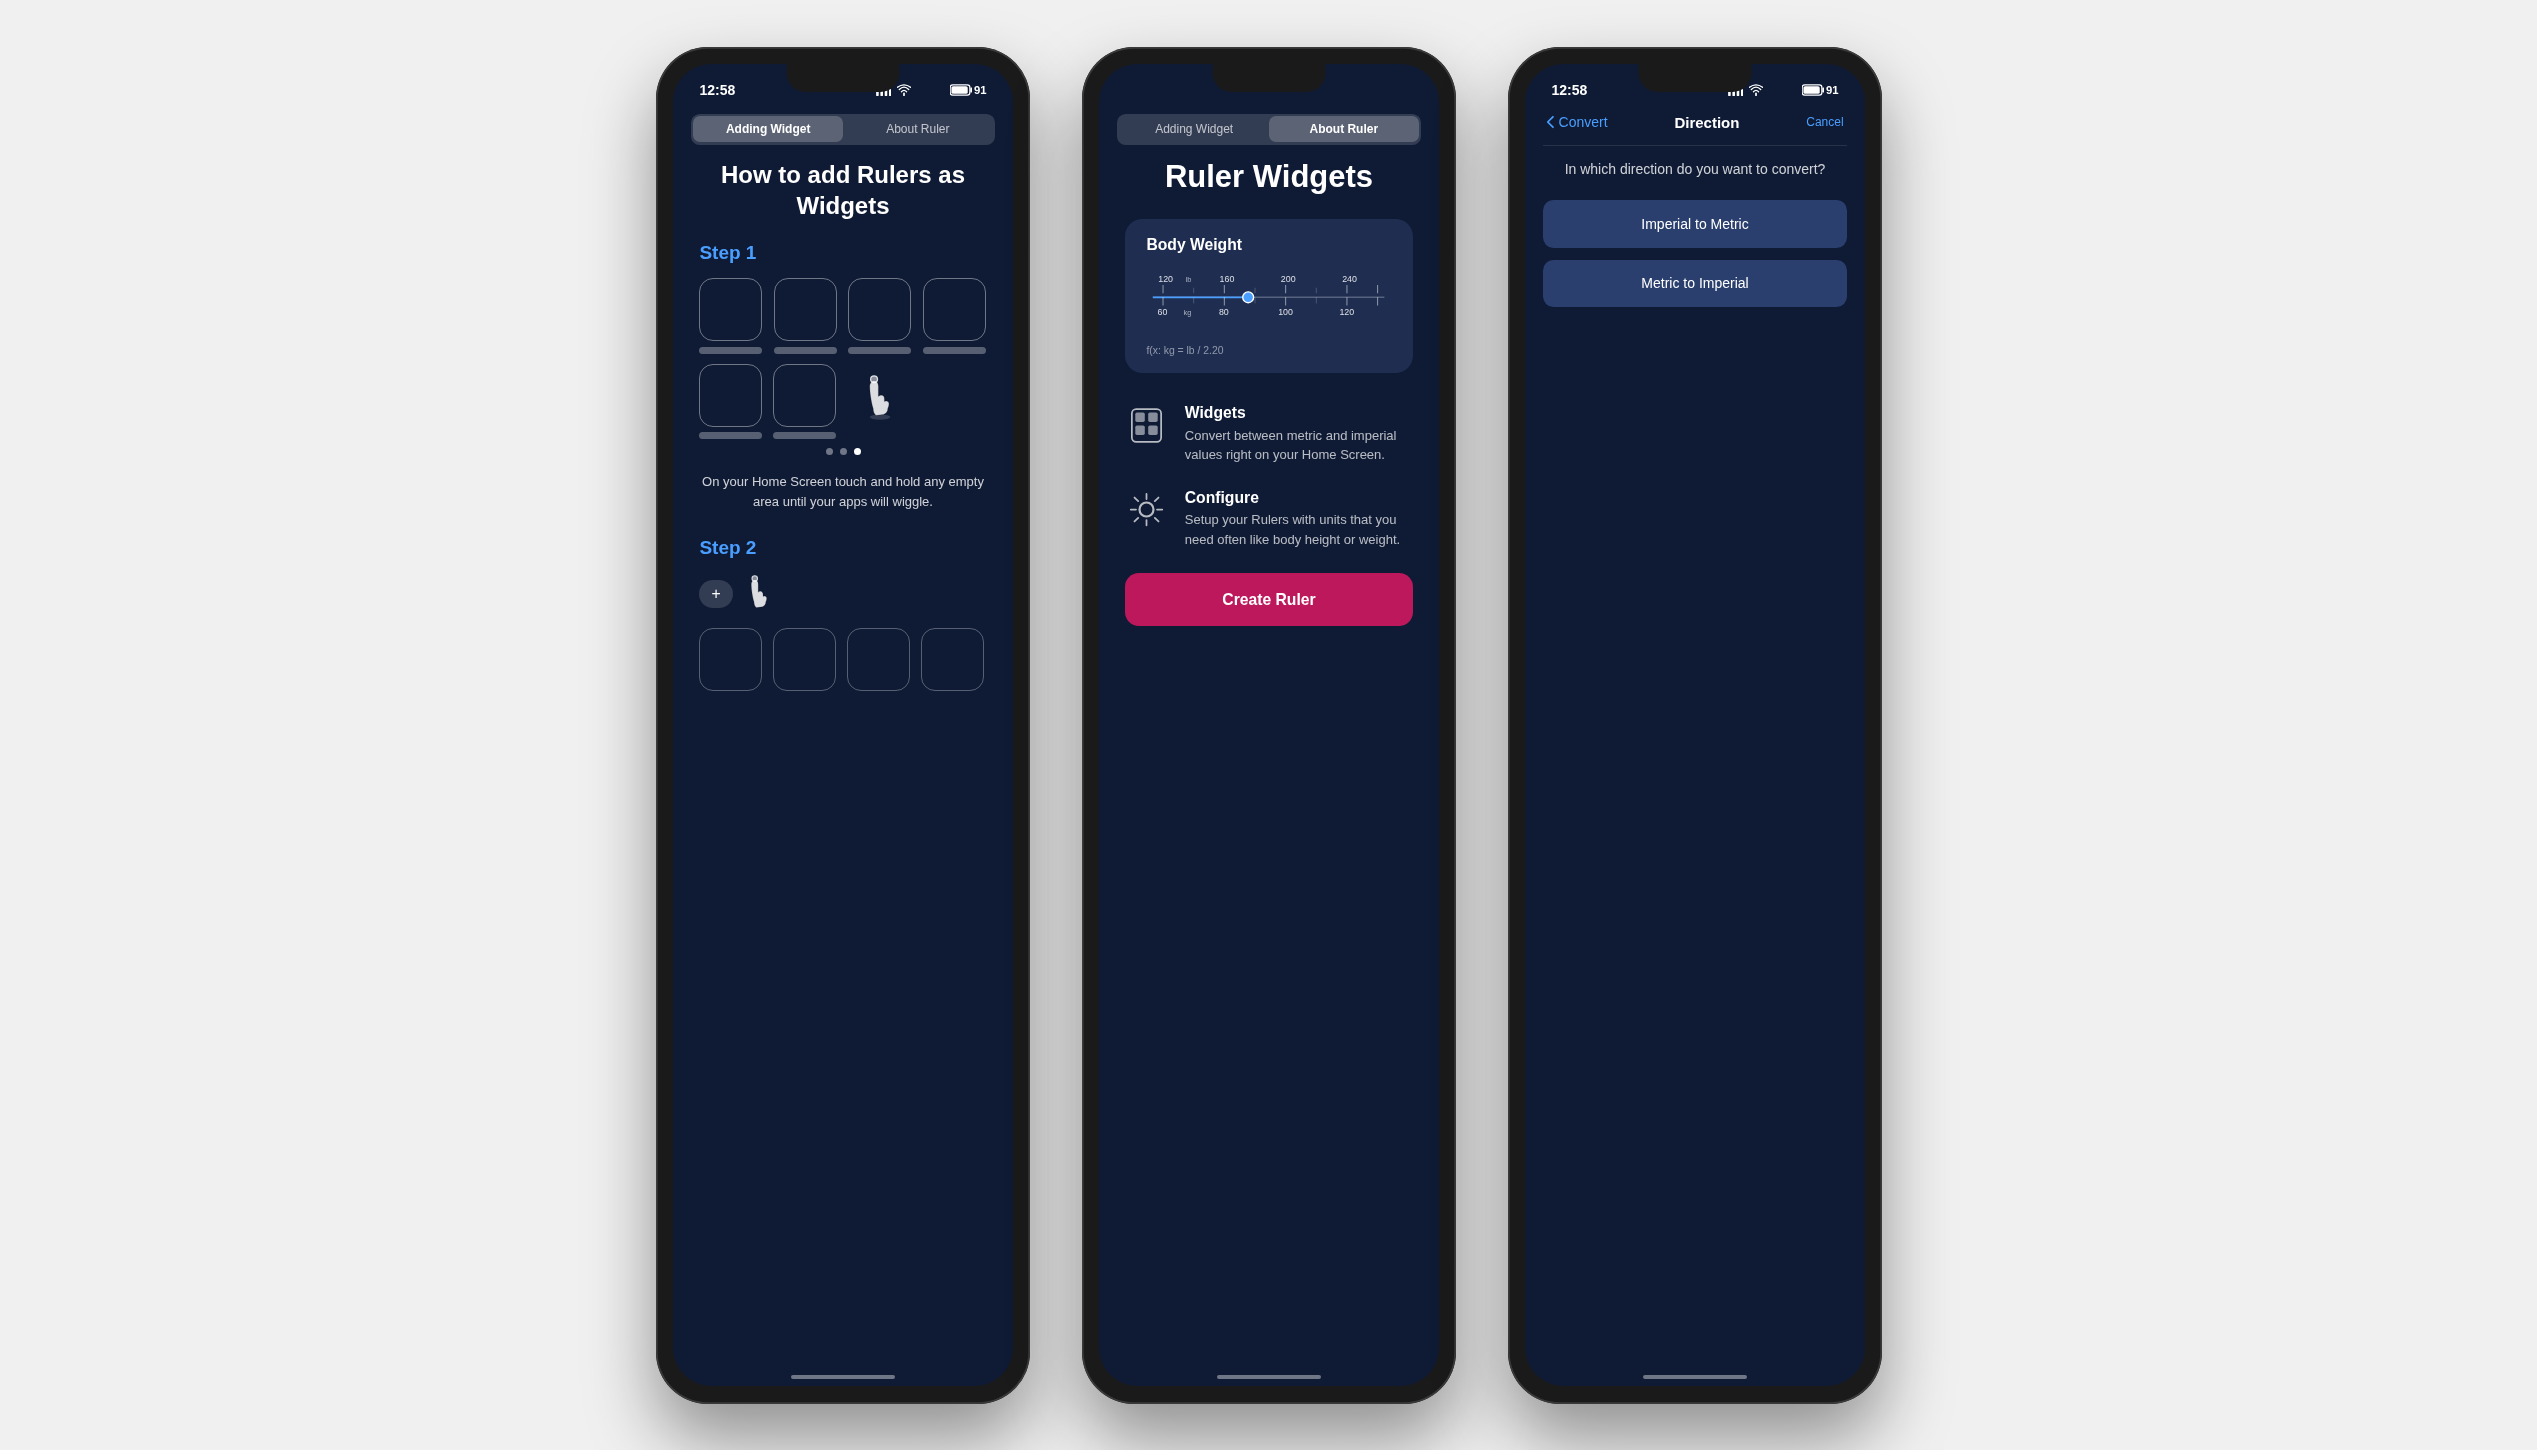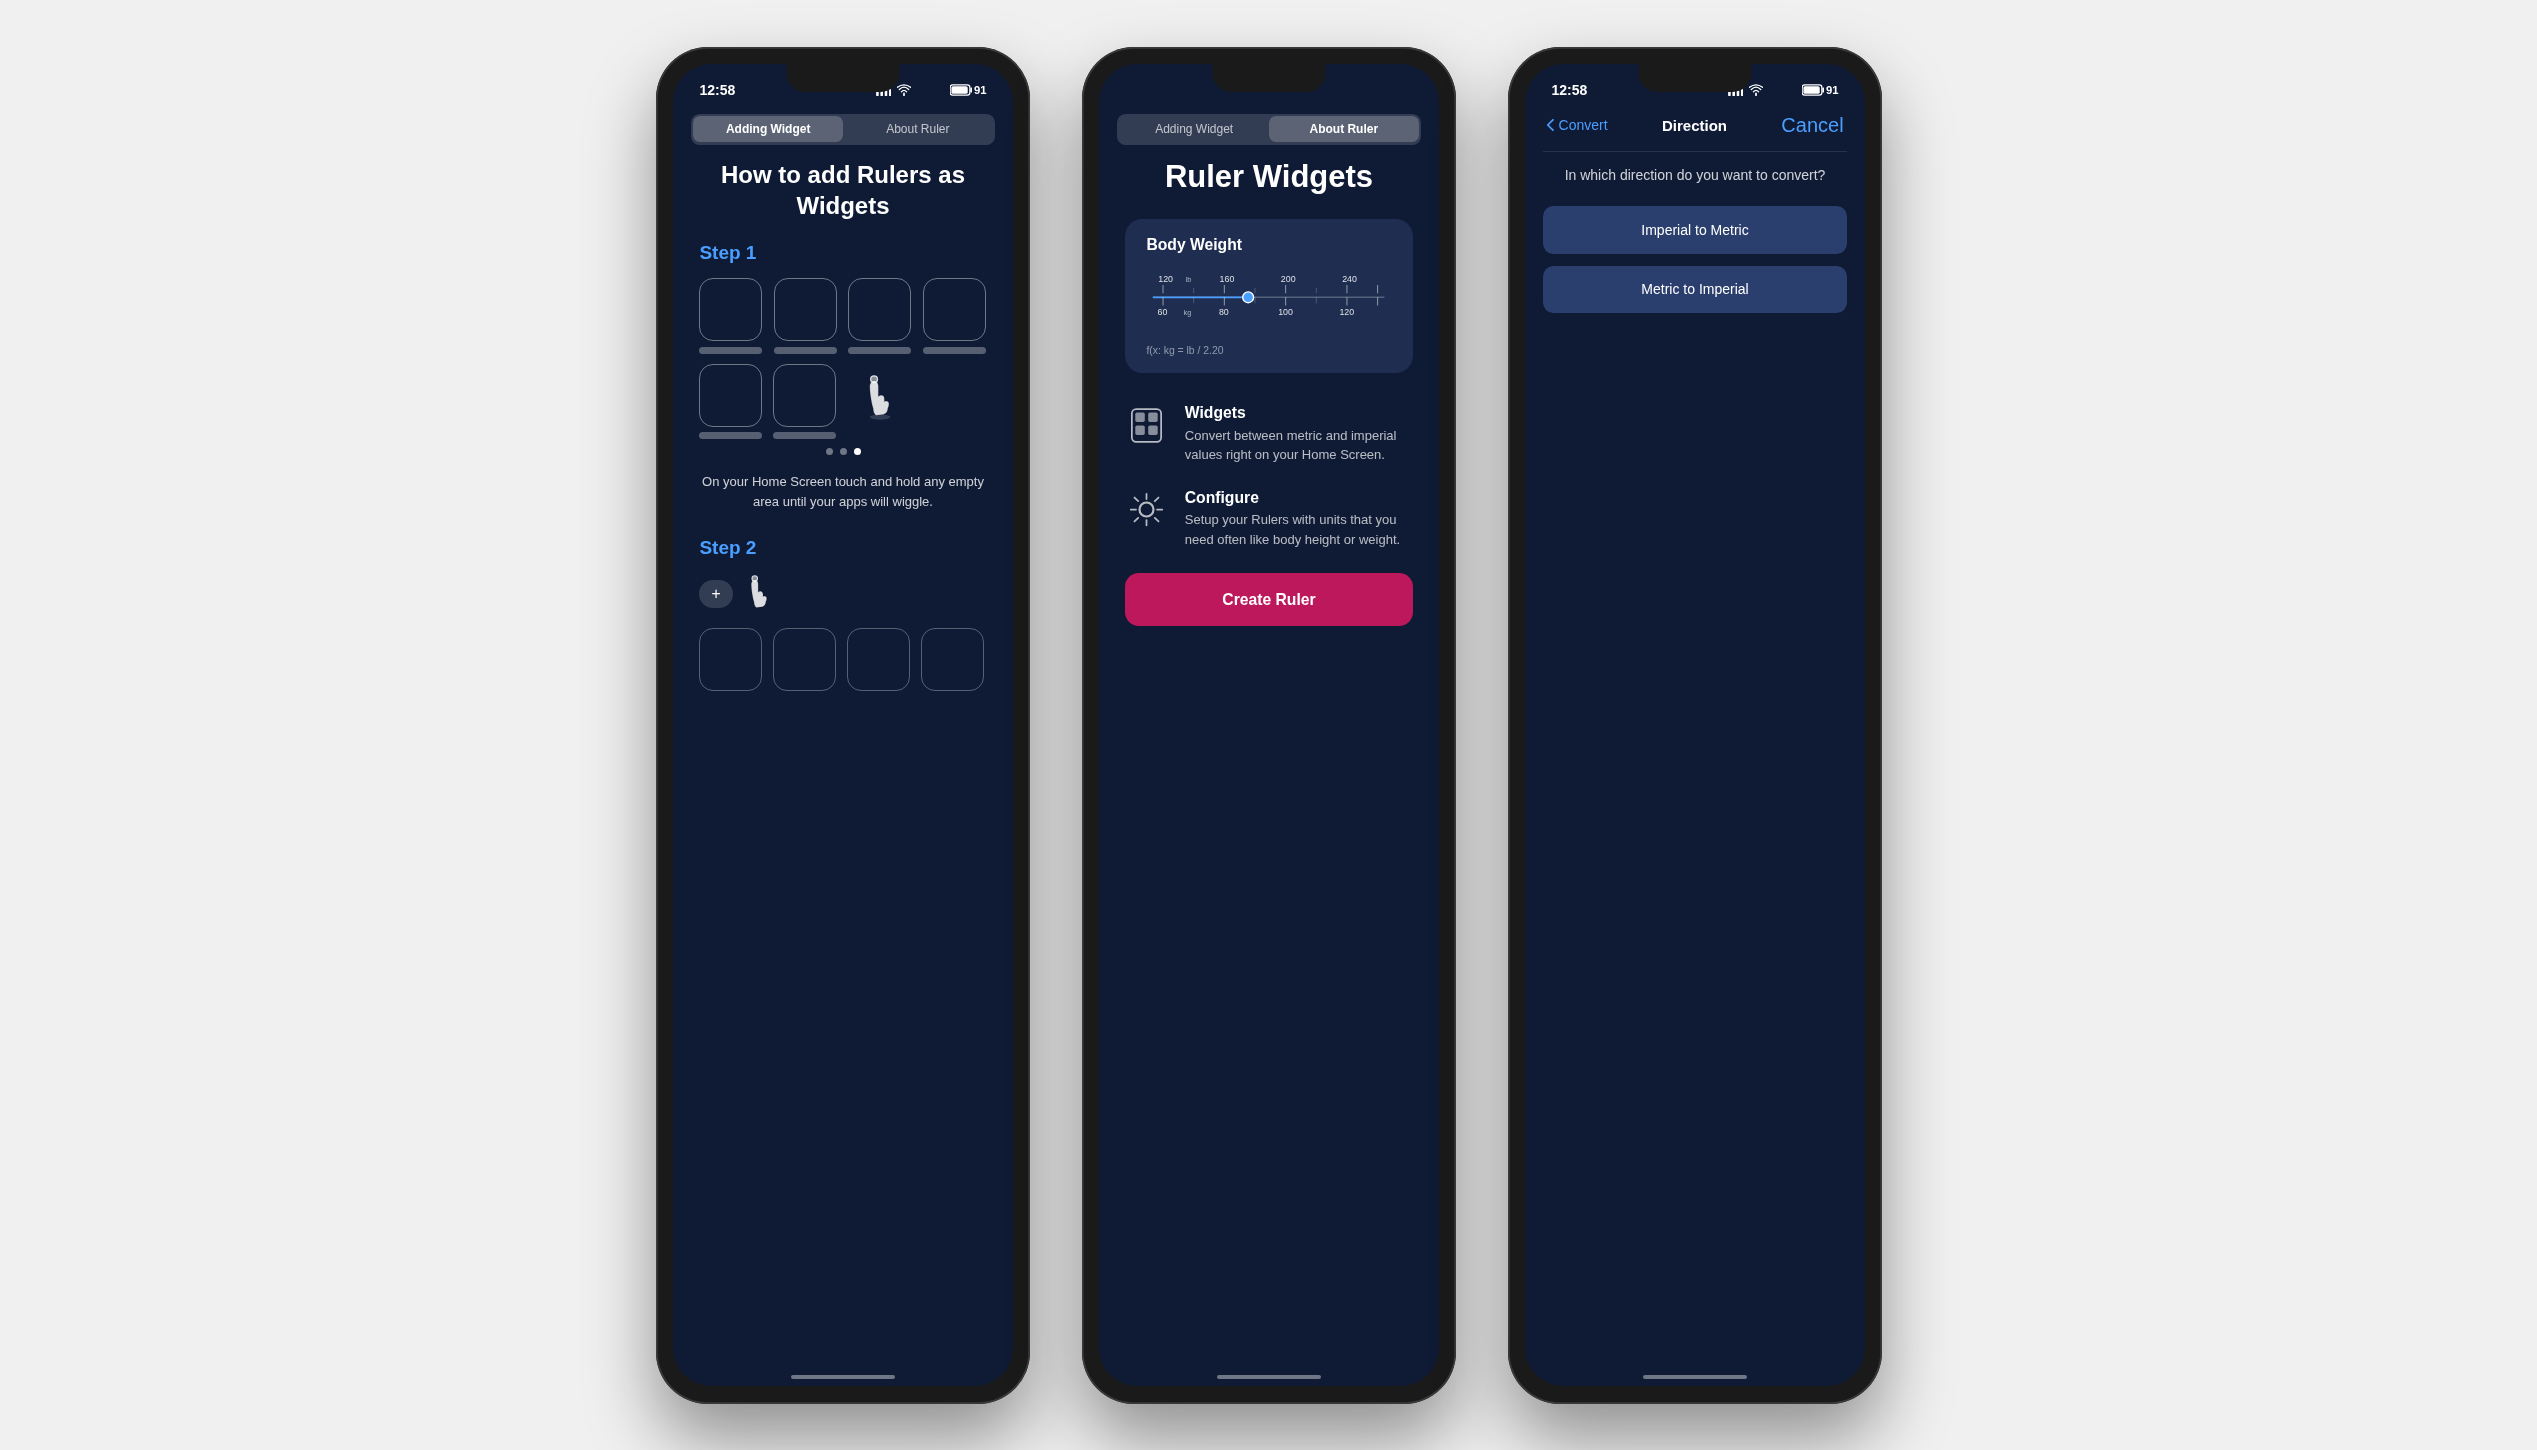--- a/index.html
+++ b/index.html
@@ -282,21 +282,21 @@
       font-size: 14px;
       gap: 3.5px;
     }
     .nav-title {
       font-size: 15px;
       font-weight: 600;
       color: white;
     }
     .nav-cancel {
       color: #4a9eff;
-      font-size: 20px;
+      font-size: 12px;
     }
     .direction-question {
       font-size: 14px;
       color: rgba(255,255,255,0.8);
       text-align: center;
       padding: 14px 26px 21px;
       line-height: 1.4;
     }
     .direction-btn {
       margin: 0 17.4px 12px;

